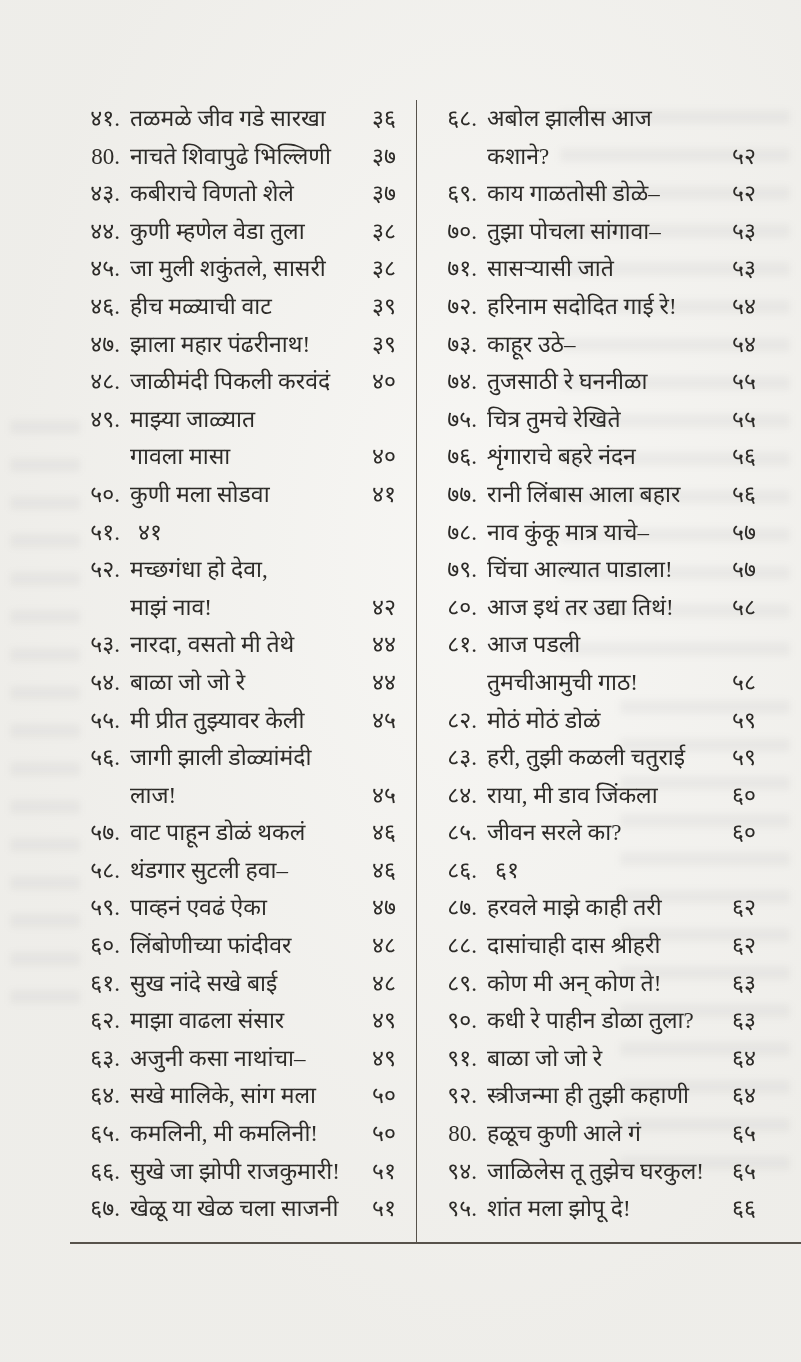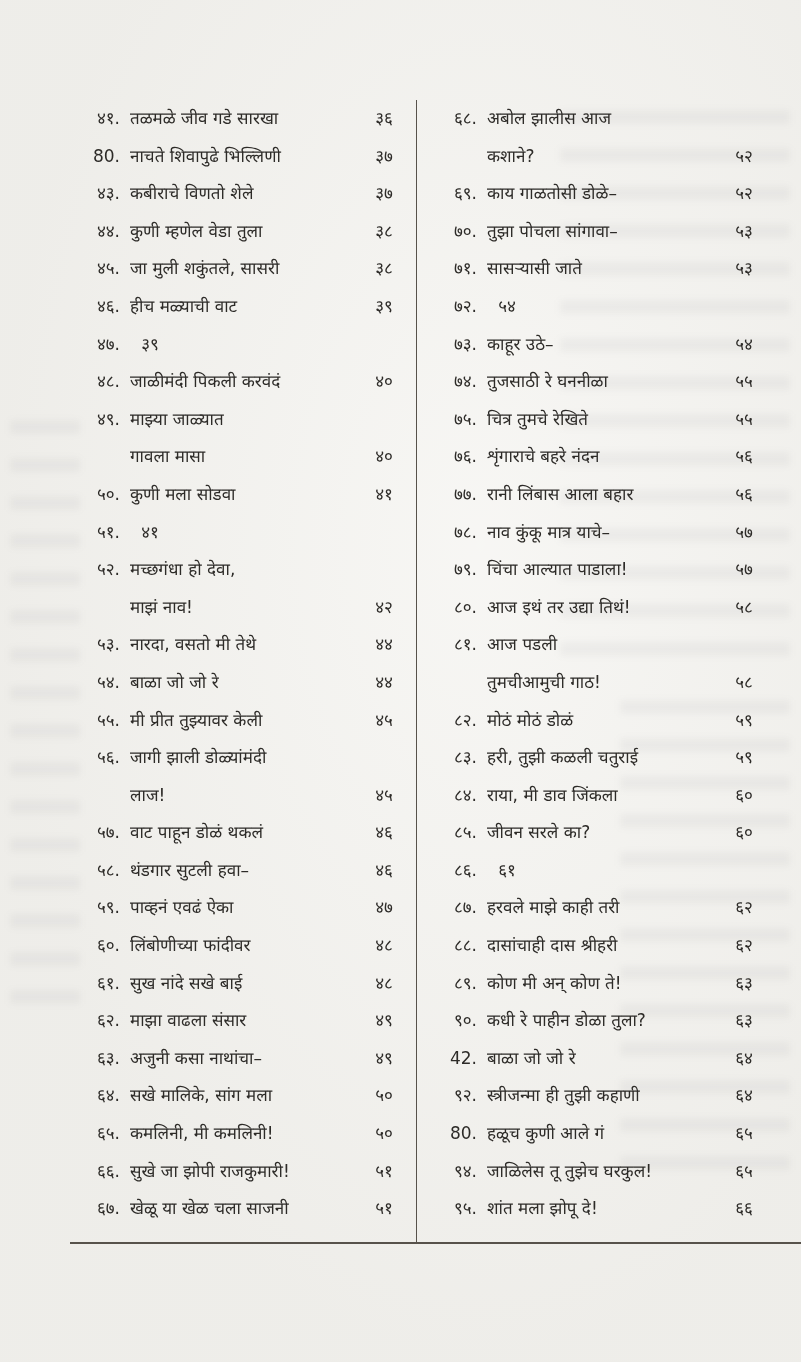--- a/index.html
+++ b/index.html
@@ -37,24 +37,25 @@
     width:706px;height:1143px;
     display:flex;
   }
   .col{box-sizing:border-box;}
   .col-left{width:346px;padding-right:12px;}
   .col-divider{width:1px;background:var(--rule);align-self:stretch;}
   .col-right{width:359px;padding-left:10px;padding-right:12px;}
   .row{
     display:flex;
     align-items:baseline;
-    font-size:17px;
+    font-size:23px;
     line-height:37.6px;
     height:37.6px;
     white-space:nowrap;
+    font-family:Liberation Serif, serif;
   }
   .num{width:50px;text-align:right;margin-right:10px;flex:none;}
   .title{flex:1;overflow:hidden;}
   .pg{width:40px;text-align:center;flex:none;}
   .bottom-rule{
     position:absolute;
     left:70px;top:1242px;
     width:731px;height:2px;
     background:var(--rule);
   }
@@ -94,20 +95,21 @@
           <span class="title">जा मुली शकुंतले, सासरी</span>
           <span class="pg">३८</span>
         </div>
         <div class="row">
           <span class="num">४६.</span>
           <span class="title">हीच मळ्याची वाट</span>
           <span class="pg">३९</span>
         </div>
         <div class="row">
           <span class="num">४७.</span>
+          <span class="title">झाला महार पंढरीनाथ!</span>
           <span class="pg">३९</span>
         </div>
         <div class="row">
           <span class="num">४८.</span>
           <span class="title">जाळीमंदी पिकली करवंदं</span>
           <span class="pg">४०</span>
         </div>
         <div class="row">
           <span class="num">४९.</span>
           <span class="title">माझ्या जाळ्यात</span>
@@ -240,20 +242,21 @@
           <span class="title">तुझा पोचला सांगावा–</span>
           <span class="pg">५३</span>
         </div>
         <div class="row">
           <span class="num">७१.</span>
           <span class="title">सासऱ्यासी जाते</span>
           <span class="pg">५३</span>
         </div>
         <div class="row">
           <span class="num">७२.</span>
+          <span class="title">हरिनाम सदोदित गाई रे!</span>
           <span class="pg">५४</span>
         </div>
         <div class="row">
           <span class="num">७३.</span>
           <span class="title">काहूर उठे–</span>
           <span class="pg">५४</span>
         </div>
         <div class="row">
           <span class="num">७४.</span>
           <span class="title">तुजसाठी रे घननीळा</span>
@@ -337,21 +340,21 @@
           <span class="num">८९.</span>
           <span class="title">कोण मी अन् कोण ते!</span>
           <span class="pg">६३</span>
         </div>
         <div class="row">
           <span class="num">९०.</span>
           <span class="title">कधी रे पाहीन डोळा तुला?</span>
           <span class="pg">६३</span>
         </div>
         <div class="row">
-          <span class="num">42.</span>
+          <span class="num">९१.</span>
           <span class="title">बाळा जो जो रे</span>
           <span class="pg">६४</span>
         </div>
         <div class="row">
           <span class="num">९२.</span>
           <span class="title">स्त्रीजन्मा ही तुझी कहाणी</span>
           <span class="pg">६४</span>
         </div>
         <div class="row">
           <span class="num">80.</span>

